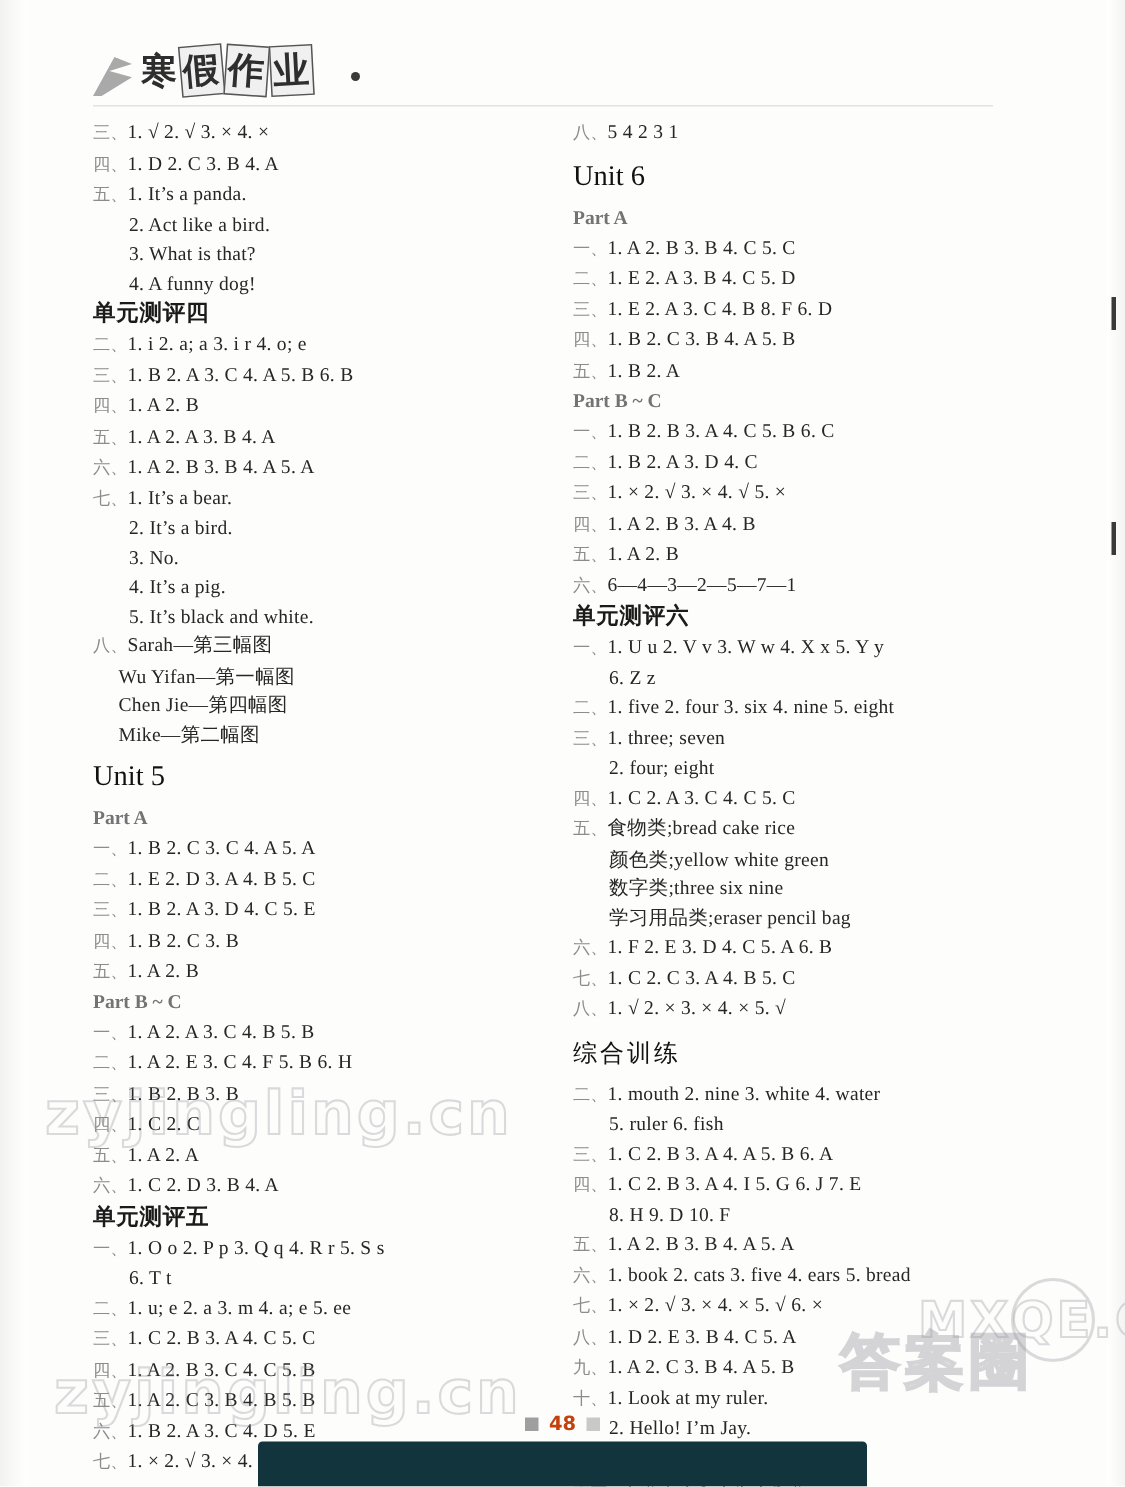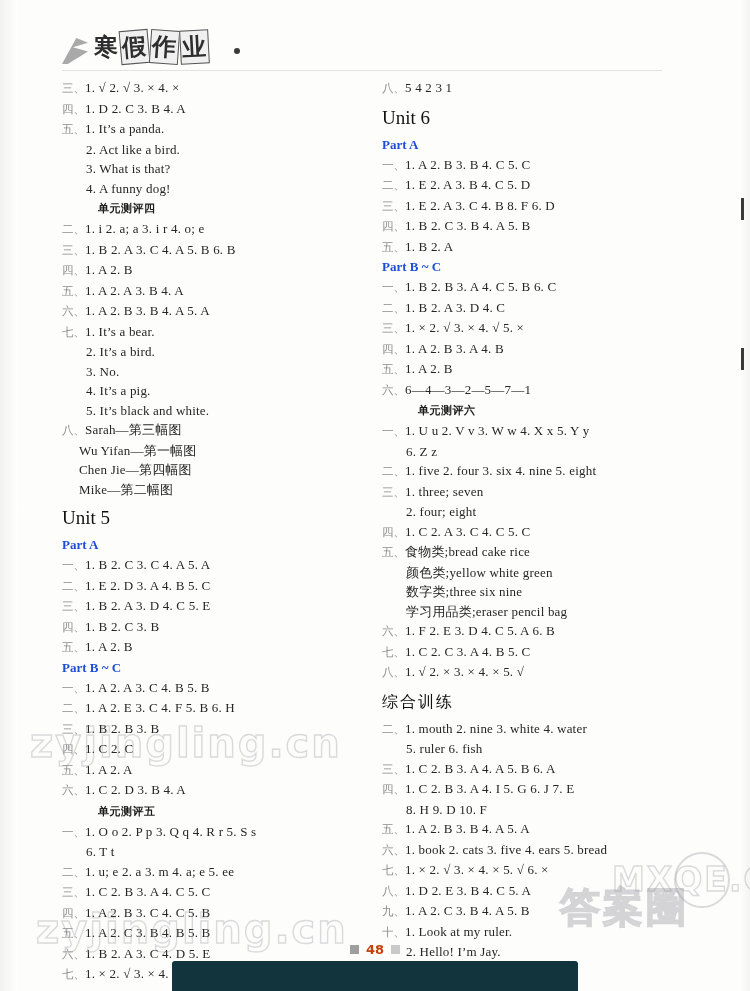--- a/index.html
+++ b/index.html
@@ -124,31 +124,30 @@
   }
   .line.indent { padding-left: 24px; }
   .line.indent2 { padding-left: 17px; }
 
   
   .part-head {
     font-family: "Liberation Serif", "DejaVu Serif", serif;
     font-weight: bold;
     font-size: 13px;
     line-height: 20px;
-    color: #1d4ed8;
+    color: #737373;
   }
   
   .cn-head {
     font-family: "DejaVu Sans", sans-serif;
     font-weight: bold;
-    font-size: 11px;
+    font-size: 15px;
     line-height: 21px;
     color: #1b1b1b;
     letter-spacing: .5px;
-    margin-left: 36px;
   }
   
   .unit-head {
     text-align: left;
     font-family: "Liberation Serif", "DejaVu Serif", serif;
     font-weight: normal;
     font-size: 19px;
     line-height: 30px;
     margin: 4px 0 2px 0;
     color: #111;

